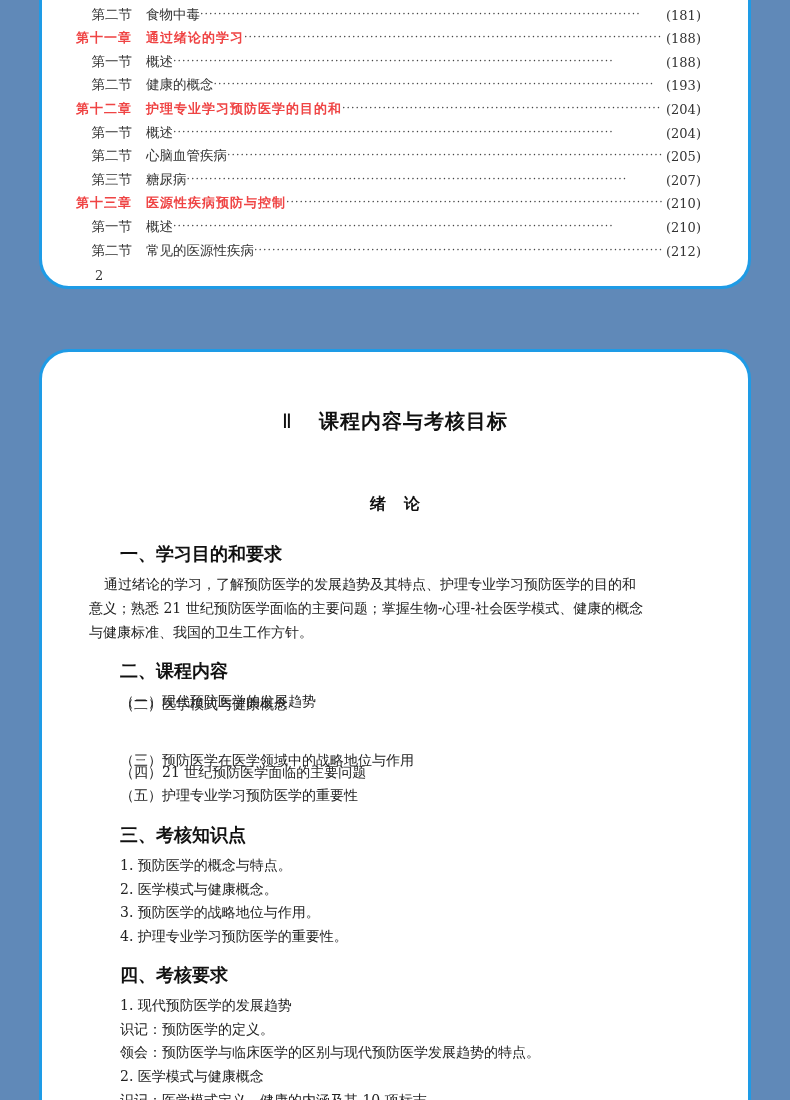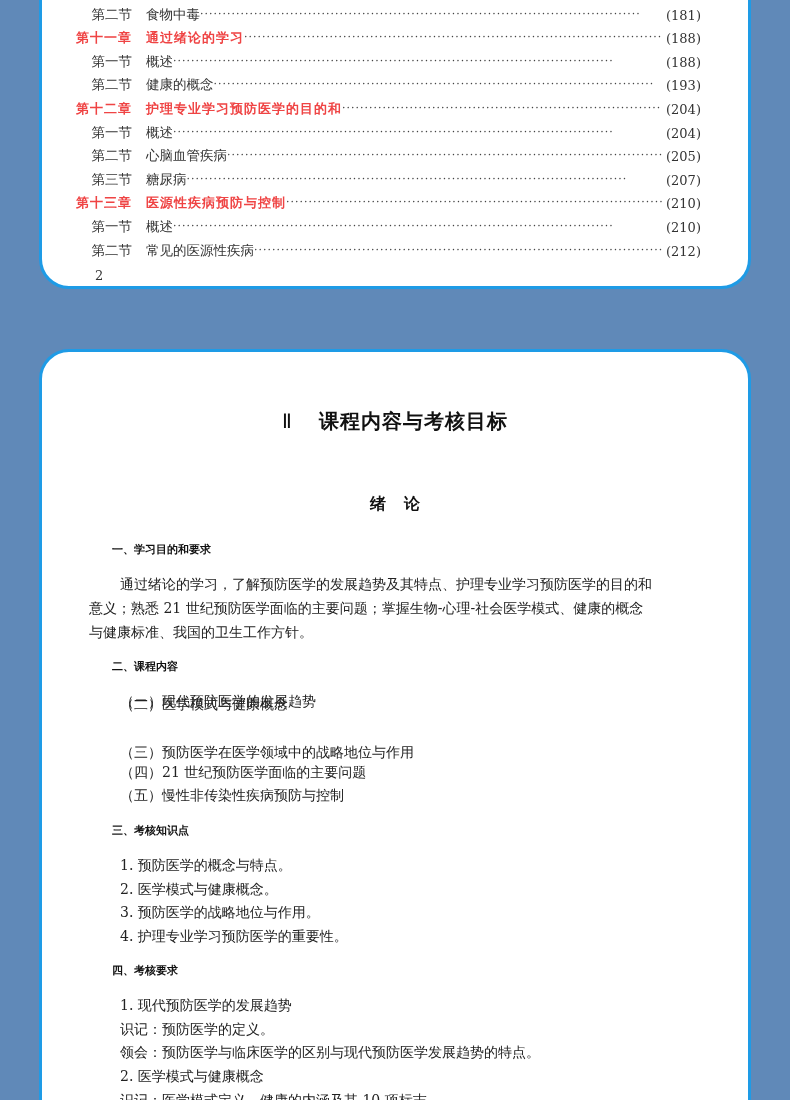--- a/index.html
+++ b/index.html
@@ -99,24 +99,24 @@
     left: 0; width: 100%;
     text-align: center;
     font-size: 16px;
     font-weight: bold;
     letter-spacing: 18px;
     color: #111;
     padding-left: 18px;
   }
   .h2 {
     position: absolute;
-    left: 70px;
+    left: 78px;
     font-family: Liberation Serif, serif;
     font-weight: bold;
-    font-size: 11px;
+    font-size: 18px;
     color: #111;
   }
   .line {
     position: absolute;
     left: 78px;
     font-size: 14px;
     color: #222;
     white-space: nowrap;
   }
 </style>
@@ -196,30 +196,30 @@
 </div>
 
 <div class="card card-bottom">
   <div class="content">
     <div class="part-title">
       <span class="roman">Ⅱ</span><span>课程内容与考核目标</span>
     </div>
     <div class="chapter-title">绪论</div>
 
     <div class="h2" style="top:190px">一、学习目的和要求</div>
-    <div class="line" style="left:78px; top:224px">通过绪论的学习，了解预防医学的发展趋势及其特点、护理专业学习预防医学的目的和</div>
+    <div class="line" style="left:62px; top:224px">通过绪论的学习，了解预防医学的发展趋势及其特点、护理专业学习预防医学的目的和</div>
     <div class="line" style="left:47px; top:248px">意义；熟悉 21 世纪预防医学面临的主要问题；掌握生物-心理-社会医学模式、健康的概念</div>
     <div class="line" style="left:47px; top:272px">与健康标准、我国的卫生工作方针。</div>
 
     <div class="h2" style="top:307px">二、课程内容</div>
     <div class="line" style="top:341px">（一）现代预防医学的发展趋势</div>
     <div class="line" style="top:344px">（二）医学模式与健康概念</div>
-    <div class="line" style="top:392px">（三）预防医学在医学领域中的战略地位与作用</div>
+    <div class="line" style="top:400px">（三）预防医学在医学领域中的战略地位与作用</div>
     <div class="line" style="top:412px">（四）21 世纪预防医学面临的主要问题</div>
-    <div class="line" style="top:435px">（五）慢性非传染性疾病预防与控制</div>
+    <div class="line" style="top:435px">（五）护理专业学习预防医学的重要性</div>
 
     <div class="h2" style="top:471px">三、考核知识点</div>
     <div class="line" style="top:505px">1. 预防医学的概念与特点。</div>
     <div class="line" style="top:529px">2. 医学模式与健康概念。</div>
     <div class="line" style="top:552px">3. 预防医学的战略地位与作用。</div>
     <div class="line" style="top:576px">4. 护理专业学习预防医学的重要性。</div>
 
     <div class="h2" style="top:611px">四、考核要求</div>
     <div class="line" style="top:645px">1. 现代预防医学的发展趋势</div>
     <div class="line" style="top:669px">识记：预防医学的定义。</div>

